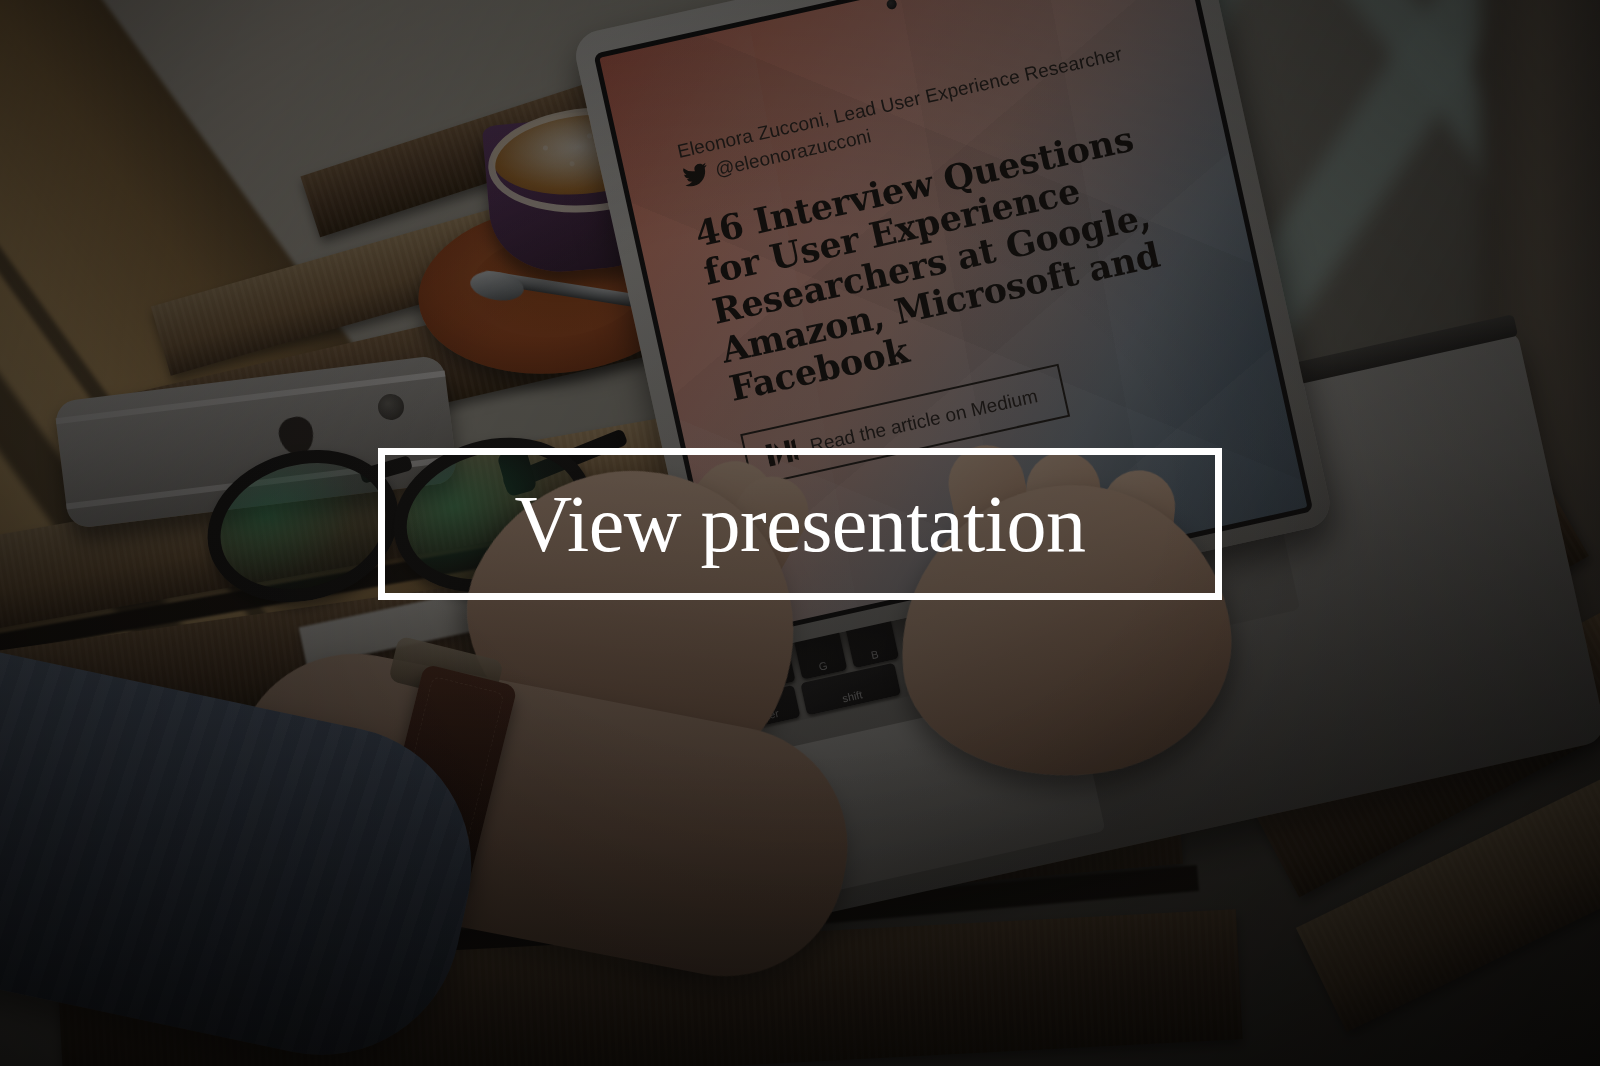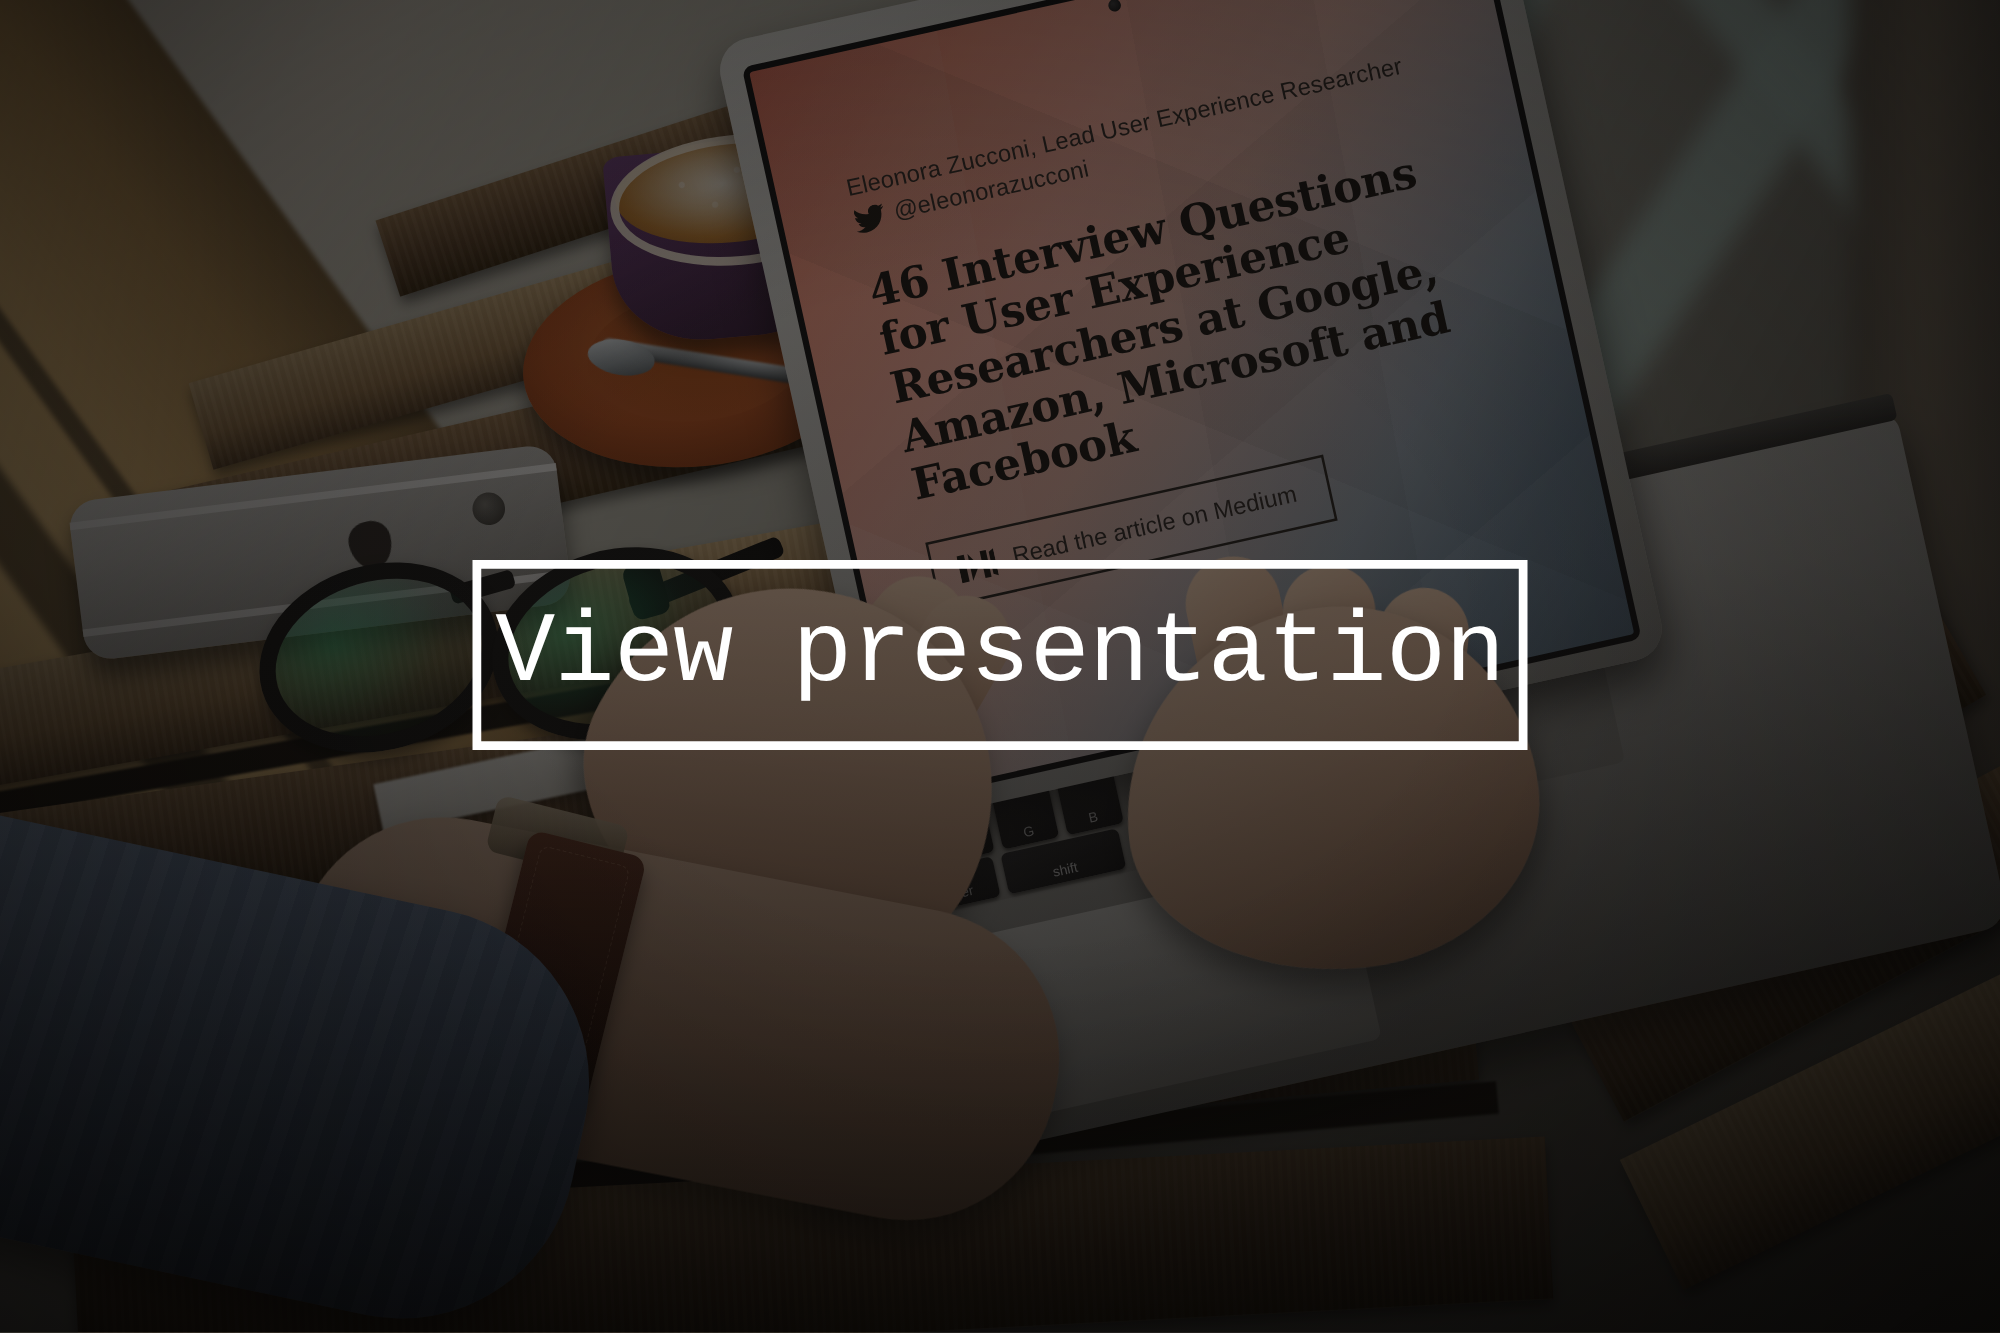--- a/index.html
+++ b/index.html
@@ -212,21 +212,21 @@
     background:radial-gradient(ellipse at 50% 46%,rgba(0,0,0,0) 32%,rgba(0,0,0,.30) 72%,rgba(0,0,0,.55) 100%);}
 
   
   .cta{
     position:absolute;left:378px;top:448px;width:844px;height:152px;
     border:7px solid #ffffff;
     display:flex;align-items:center;justify-content:center;
     cursor:pointer;box-sizing:border-box;
   }
   .cta-label{
-    font-family:Liberation Mono, monospace;font-weight:300;
+    font-family:Liberation Serif, serif;font-weight:300;
     font-size:80px;line-height:1;color:#ffffff;letter-spacing:-.5px;
     white-space:nowrap;
   }
 </style>
 </head>
 <body>
 
 <div id="stage">
 
   <div class="scene">

